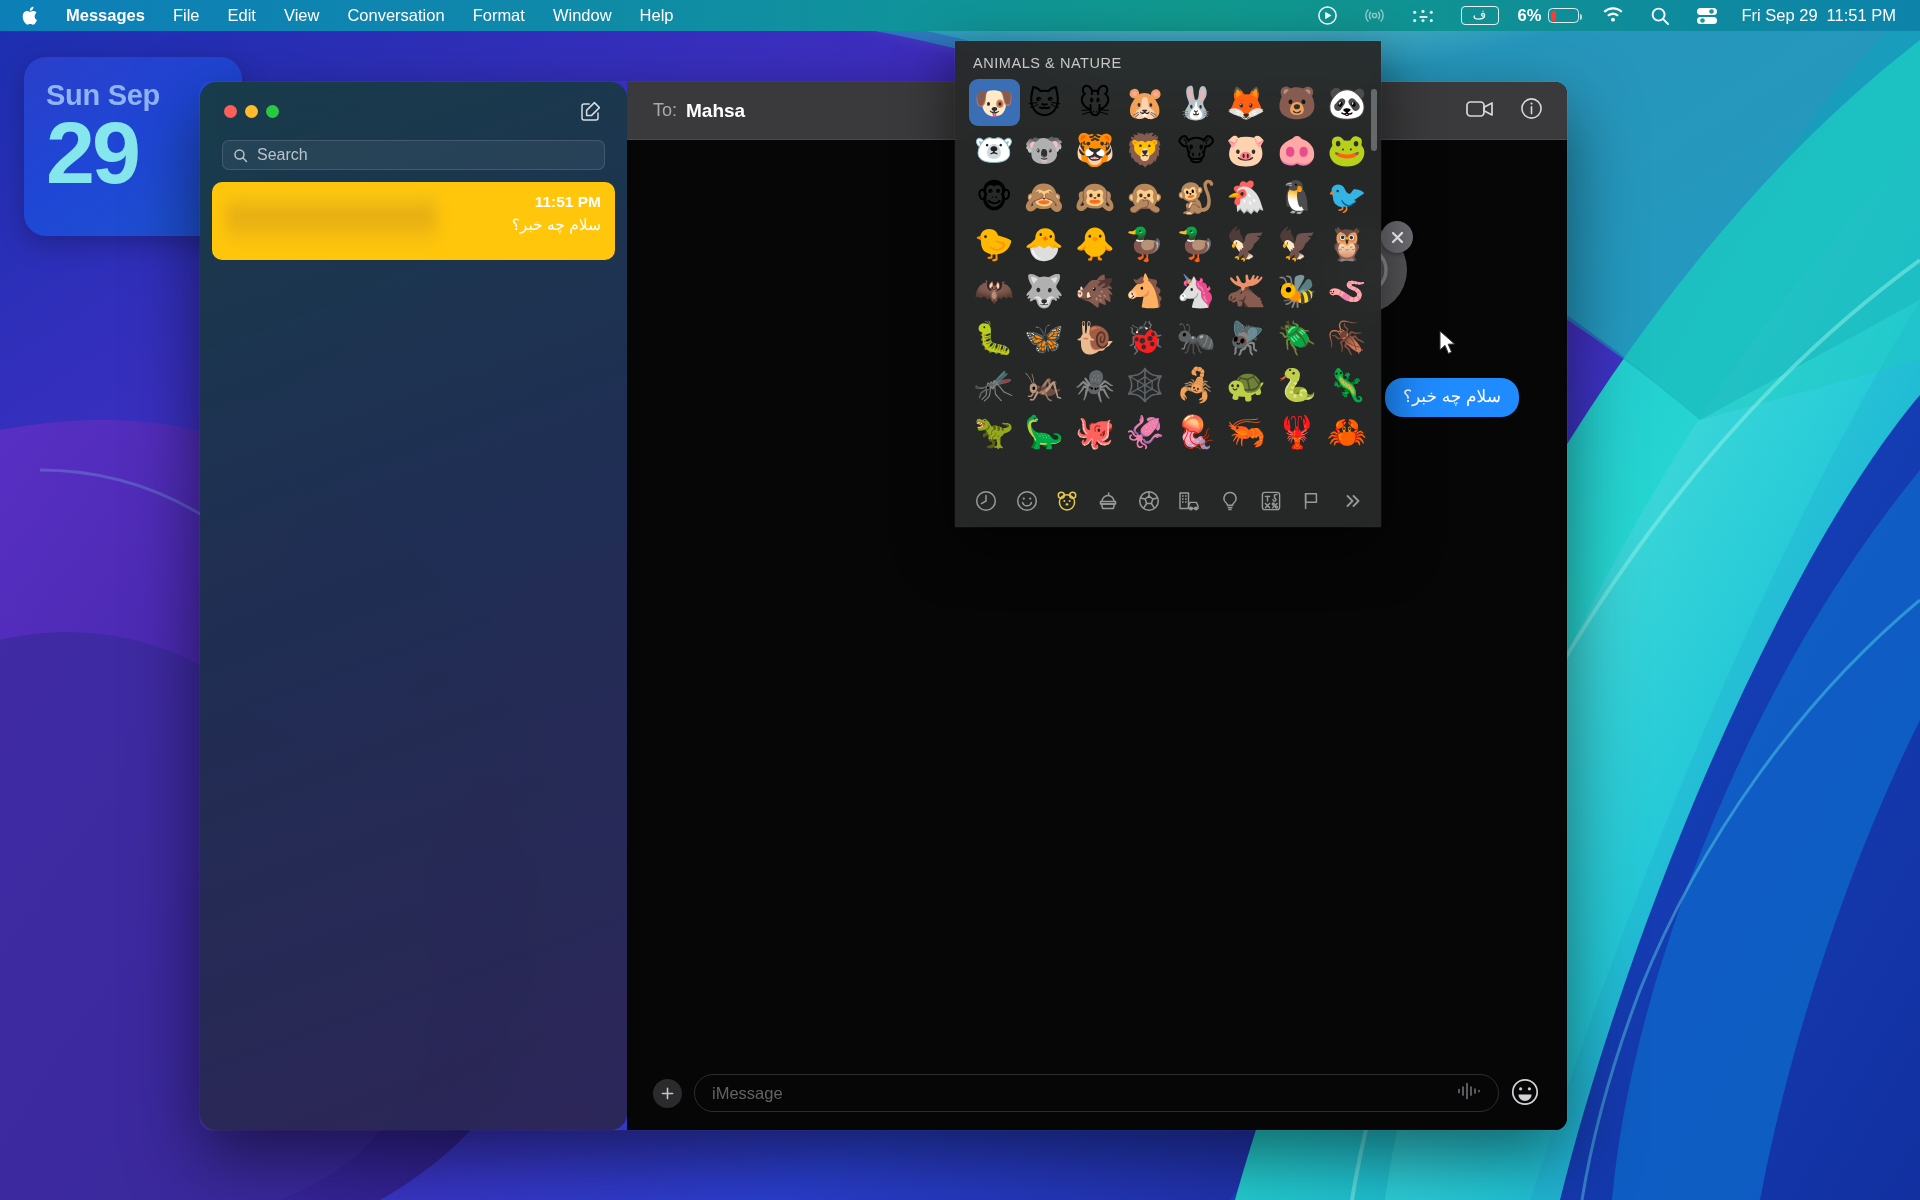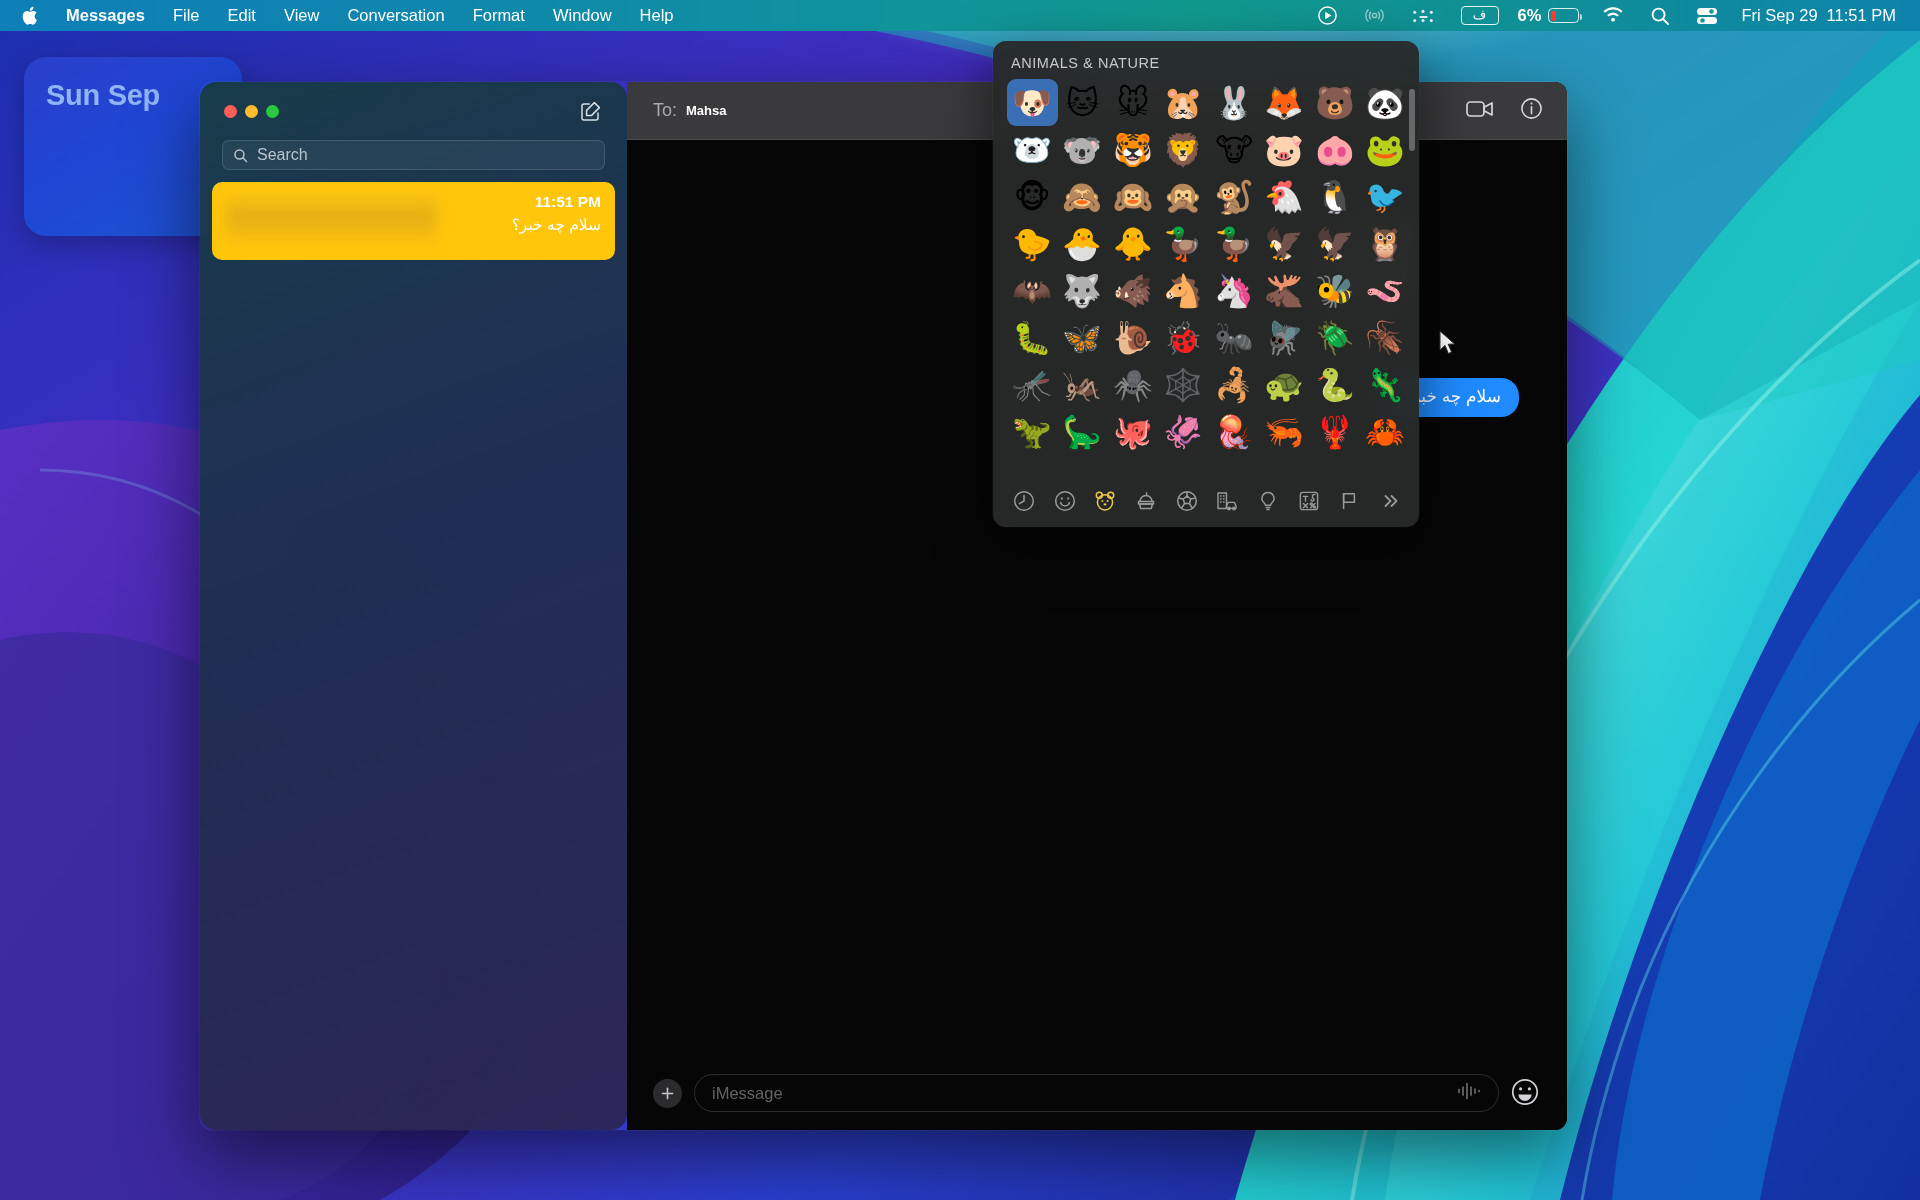--- a/index.html
+++ b/index.html
@@ -99,21 +99,21 @@
   .convo-snippet { font-size:15.5px; line-height:1.6; direction:rtl; }
 
   
   #convo-pane { flex:1; display:flex; flex-direction:column; background:#060606; position:relative; }
   #convo-toolbar {
     height:58px; flex:none; background:#3a3a3c;
     display:flex; align-items:center; padding:0 24px 0 26px;
     border-bottom:.5px solid rgba(255,255,255,.09);
   }
   .to-label { color:#a8a8ad; font-size:18px; }
-  .to-name { color:#fff; font-size:13px; font-weight:600; margin-left:9px; }
+  .to-name { color:#fff; font-size:19px; font-weight:600; margin-left:9px; }
   .tb-actions { margin-left:auto; display:flex; align-items:center; gap:26px; }
 
   #convo-body { flex:1; position:relative; overflow:hidden; }
 
   
   #tapback {
     position:absolute; right:160px; top:87px; width:86px; height:86px;
     border-radius:50%; background:rgba(126,126,130,.66);
     display:flex; align-items:center; justify-content:center;
   }
@@ -155,22 +155,22 @@
   #imessage-input {
     flex:1; height:38px; border-radius:19px; border:1px solid #2d2d2f;
     display:flex; align-items:center; padding:0 17px; background:transparent;
   }
   #imessage-input .ph { color:#636366; font-size:16.5px; }
   #dictate-icon { margin-left:auto; }
   #emoji-btn { width:30px; height:30px; flex:none; }
 
   
   #emoji-picker {
-    position:absolute; left:993px; top:41px; width:426px; height:486px; z-index:80;
-    background:rgba(40,42,41,.955); border-radius:13px;
+    position:absolute; left:955px; top:41px; width:426px; height:486px; z-index:80;
+    background:rgba(40,42,41,.955); border-radius:1px;
     box-shadow:0 18px 55px rgba(0,0,0,.55), 0 0 0 .5px rgba(255,255,255,.09);
     backdrop-filter:blur(24px);
     display:flex; flex-direction:column; overflow:hidden;
   }
   #emoji-header {
     padding:14px 0 8px 18px; color:#c8c8c8; font-size:14.5px; letter-spacing:.55px; flex:none;
   }
   #emoji-grid-wrap { flex:1; position:relative; overflow:hidden; padding:0 8px 0 14px; }
   #emoji-grid { display:grid; grid-template-columns:repeat(8,1fr); gap:0px; }
   .emoji-cell {
@@ -319,20 +319,21 @@
       </svg>
     </div>
     <div class="mb-clock">
       <span>Fri Sep 29</span><span class="sep"></span><span>11:51 PM</span>
     </div>
   </div>
 </div>
 
 <div id="date-widget">
   <div class="dw-dow">Sun Sep</div>
+  <div class="dw-day">29</div>
 </div>
 
 <div id="messages-window">
 
   <div id="sidebar">
     <div id="sidebar-titlebar">
       <div class="traffic">
         <span class="tl red"></span>
         <span class="tl yellow"></span>
         <span class="tl green"></span>

